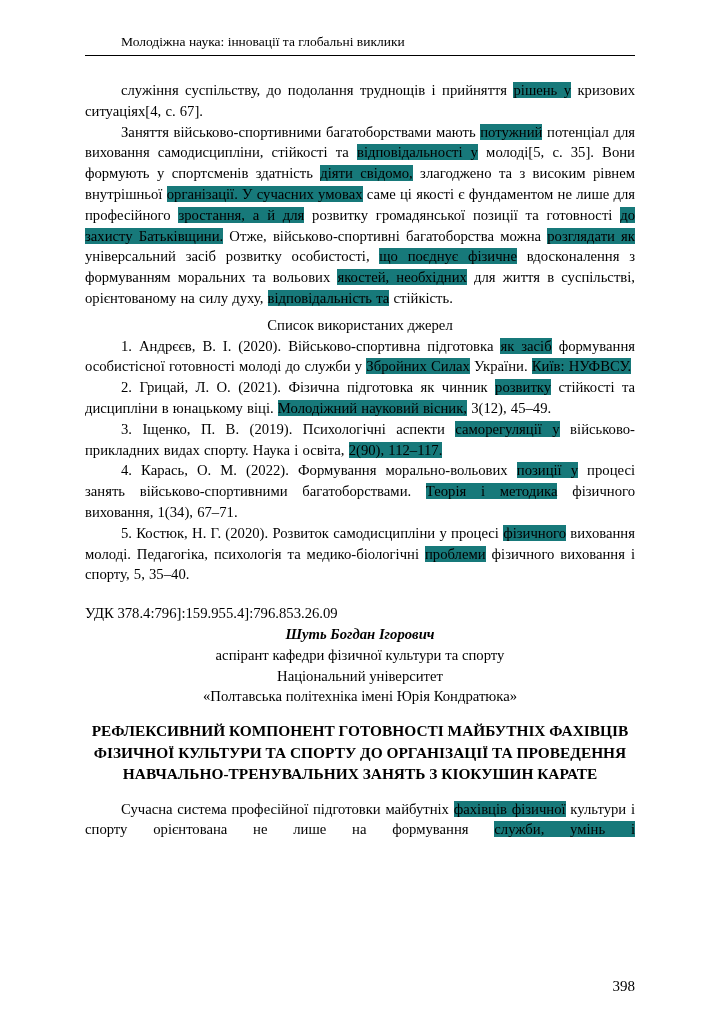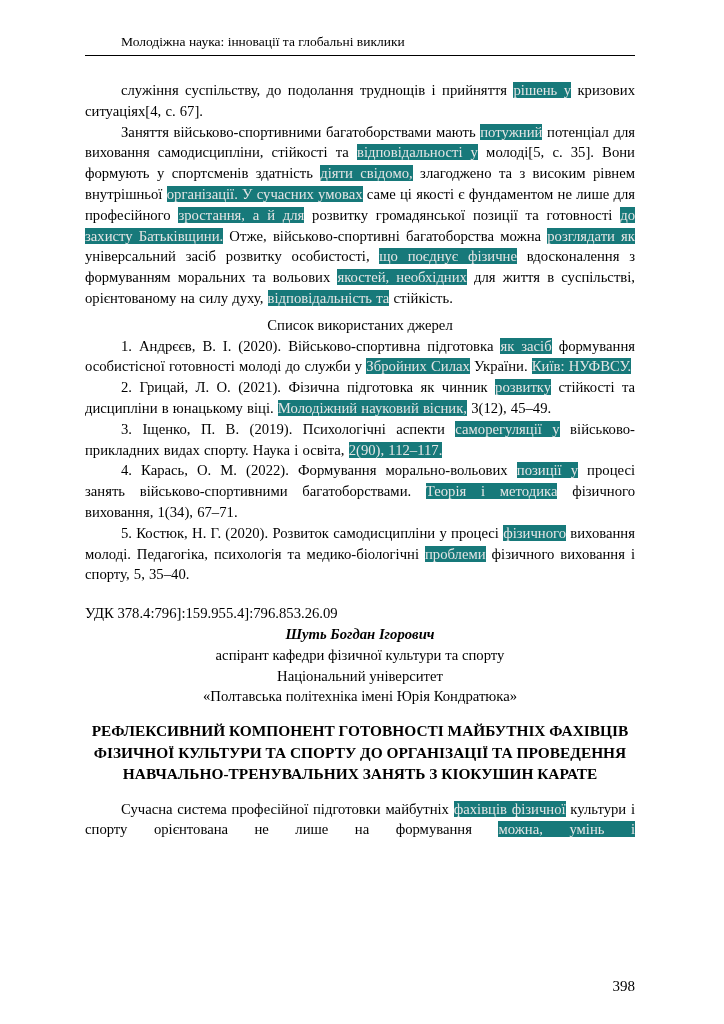--- a/index.html
+++ b/index.html
@@ -38,21 +38,21 @@
     line-height: 20.8px;
     text-align: justify;
     text-indent: 36px;
     word-spacing: 0.5px;
   }
   p.cont-par {
     text-align-last: justify;
   }
   .hl {
     background: var(--hl-color, #17797a);
-    color: #e5e5e5;
+    color: #000000;
   }
   .refs-title {
     font-size: 14.7px;
     line-height: 20.8px;
     font-weight: normal;
     text-align: center;
     margin-top: 6px;
   }
   .udc {
     font-size: 14.7px;
@@ -117,20 +117,20 @@
       <p class="udc">УДК 378.4:796]:159.955.4]:796.853.26.09</p>
 
       <p class="author-name">Шуть Богдан Ігорович</p>
 
       <div class="affil-line">аспірант кафедри фізичної культури та спорту</div>
       <div class="affil-line">Національний університет</div>
       <div class="affil-line">«Полтавська політехніка імені Юрія Кондратюка»</div>
 
       <h2 class="article-title">РЕФЛЕКСИВНИЙ КОМПОНЕНТ ГОТОВНОСТІ МАЙБУТНІХ ФАХІВЦІВ ФІЗИЧНОЇ КУЛЬТУРИ ТА СПОРТУ ДО ОРГАНІЗАЦІЇ ТА ПРОВЕДЕННЯ НАВЧАЛЬНО-ТРЕНУВАЛЬНИХ ЗАНЯТЬ З КІОКУШИН КАРАТЕ</h2>
 
-      <p class="body-par cont-par"><span>Сучасна система професійної підготовки майбутніх </span><span class="hl">фахівців фізичної</span><span> культури і спорту орієнтована не лише на формування </span><span class="hl">можна, умінь і</span></p>
+      <p class="body-par cont-par"><span>Сучасна система професійної підготовки майбутніх </span><span class="hl">фахівців фізичної</span><span> культури і спорту орієнтована не лише на формування </span><span class="hl">служби, умінь і</span></p>
     </section>
 
   </main>
 
   <div class="page-number">398</div>
 
 </div>
 
 </body></html>

